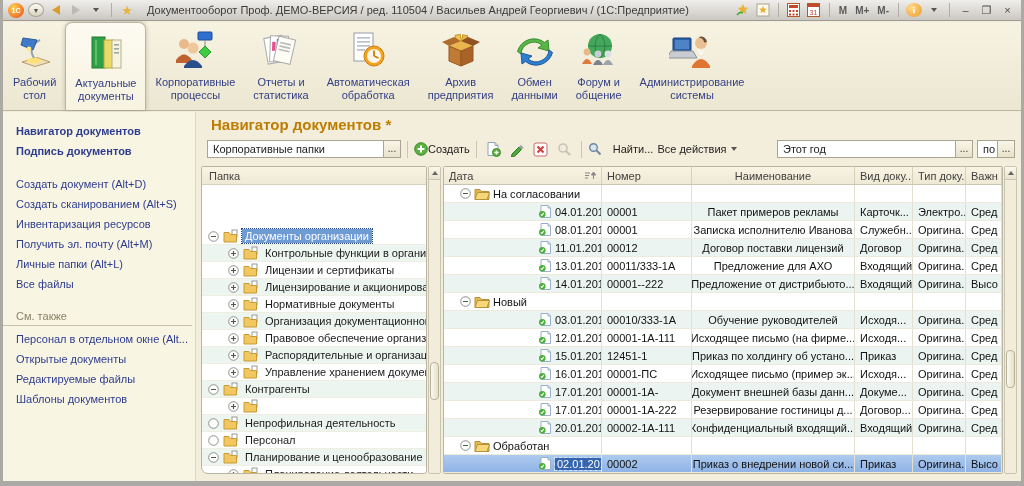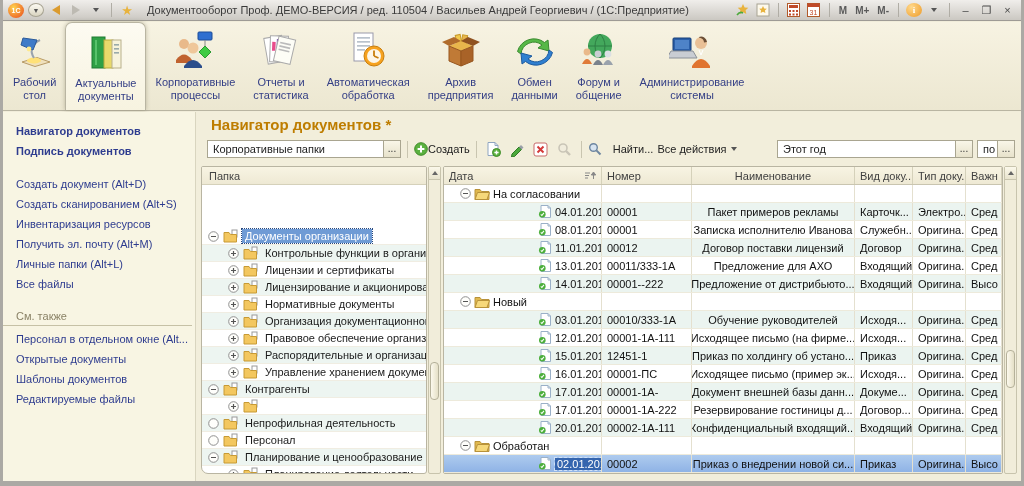--- a/index.html
+++ b/index.html
@@ -320,22 +320,22 @@
         <div class="sb-item">Создать документ (Alt+D)</div>
         <div class="sb-item">Создать сканированием (Alt+S)</div>
         <div class="sb-item">Инвентаризация ресурсов</div>
         <div class="sb-item">Получить эл. почту (Alt+M)</div>
         <div class="sb-item">Личные папки (Alt+L)</div>
         <div class="sb-item">Все файлы</div>
         <div class="sb-gap"></div>
         <div class="sb-header">См. также</div>
         <div class="sb-item">Персонал в отдельном окне (Alt...</div>
         <div class="sb-item">Открытые документы</div>
+        <div class="sb-item">Редактируемые файлы</div>
         <div class="sb-item">Шаблоны документов</div>
-        <div class="sb-item">Редактируемые файлы</div>
       </div>
 
     <div class="main">
       <div class="main-title">Навигатор документов *</div>
 
       <div class="filter-row">
         <span class="field">
           <span class="val w-folder">Корпоративные папки</span>
           <span class="dots">...</span>
         </span>

